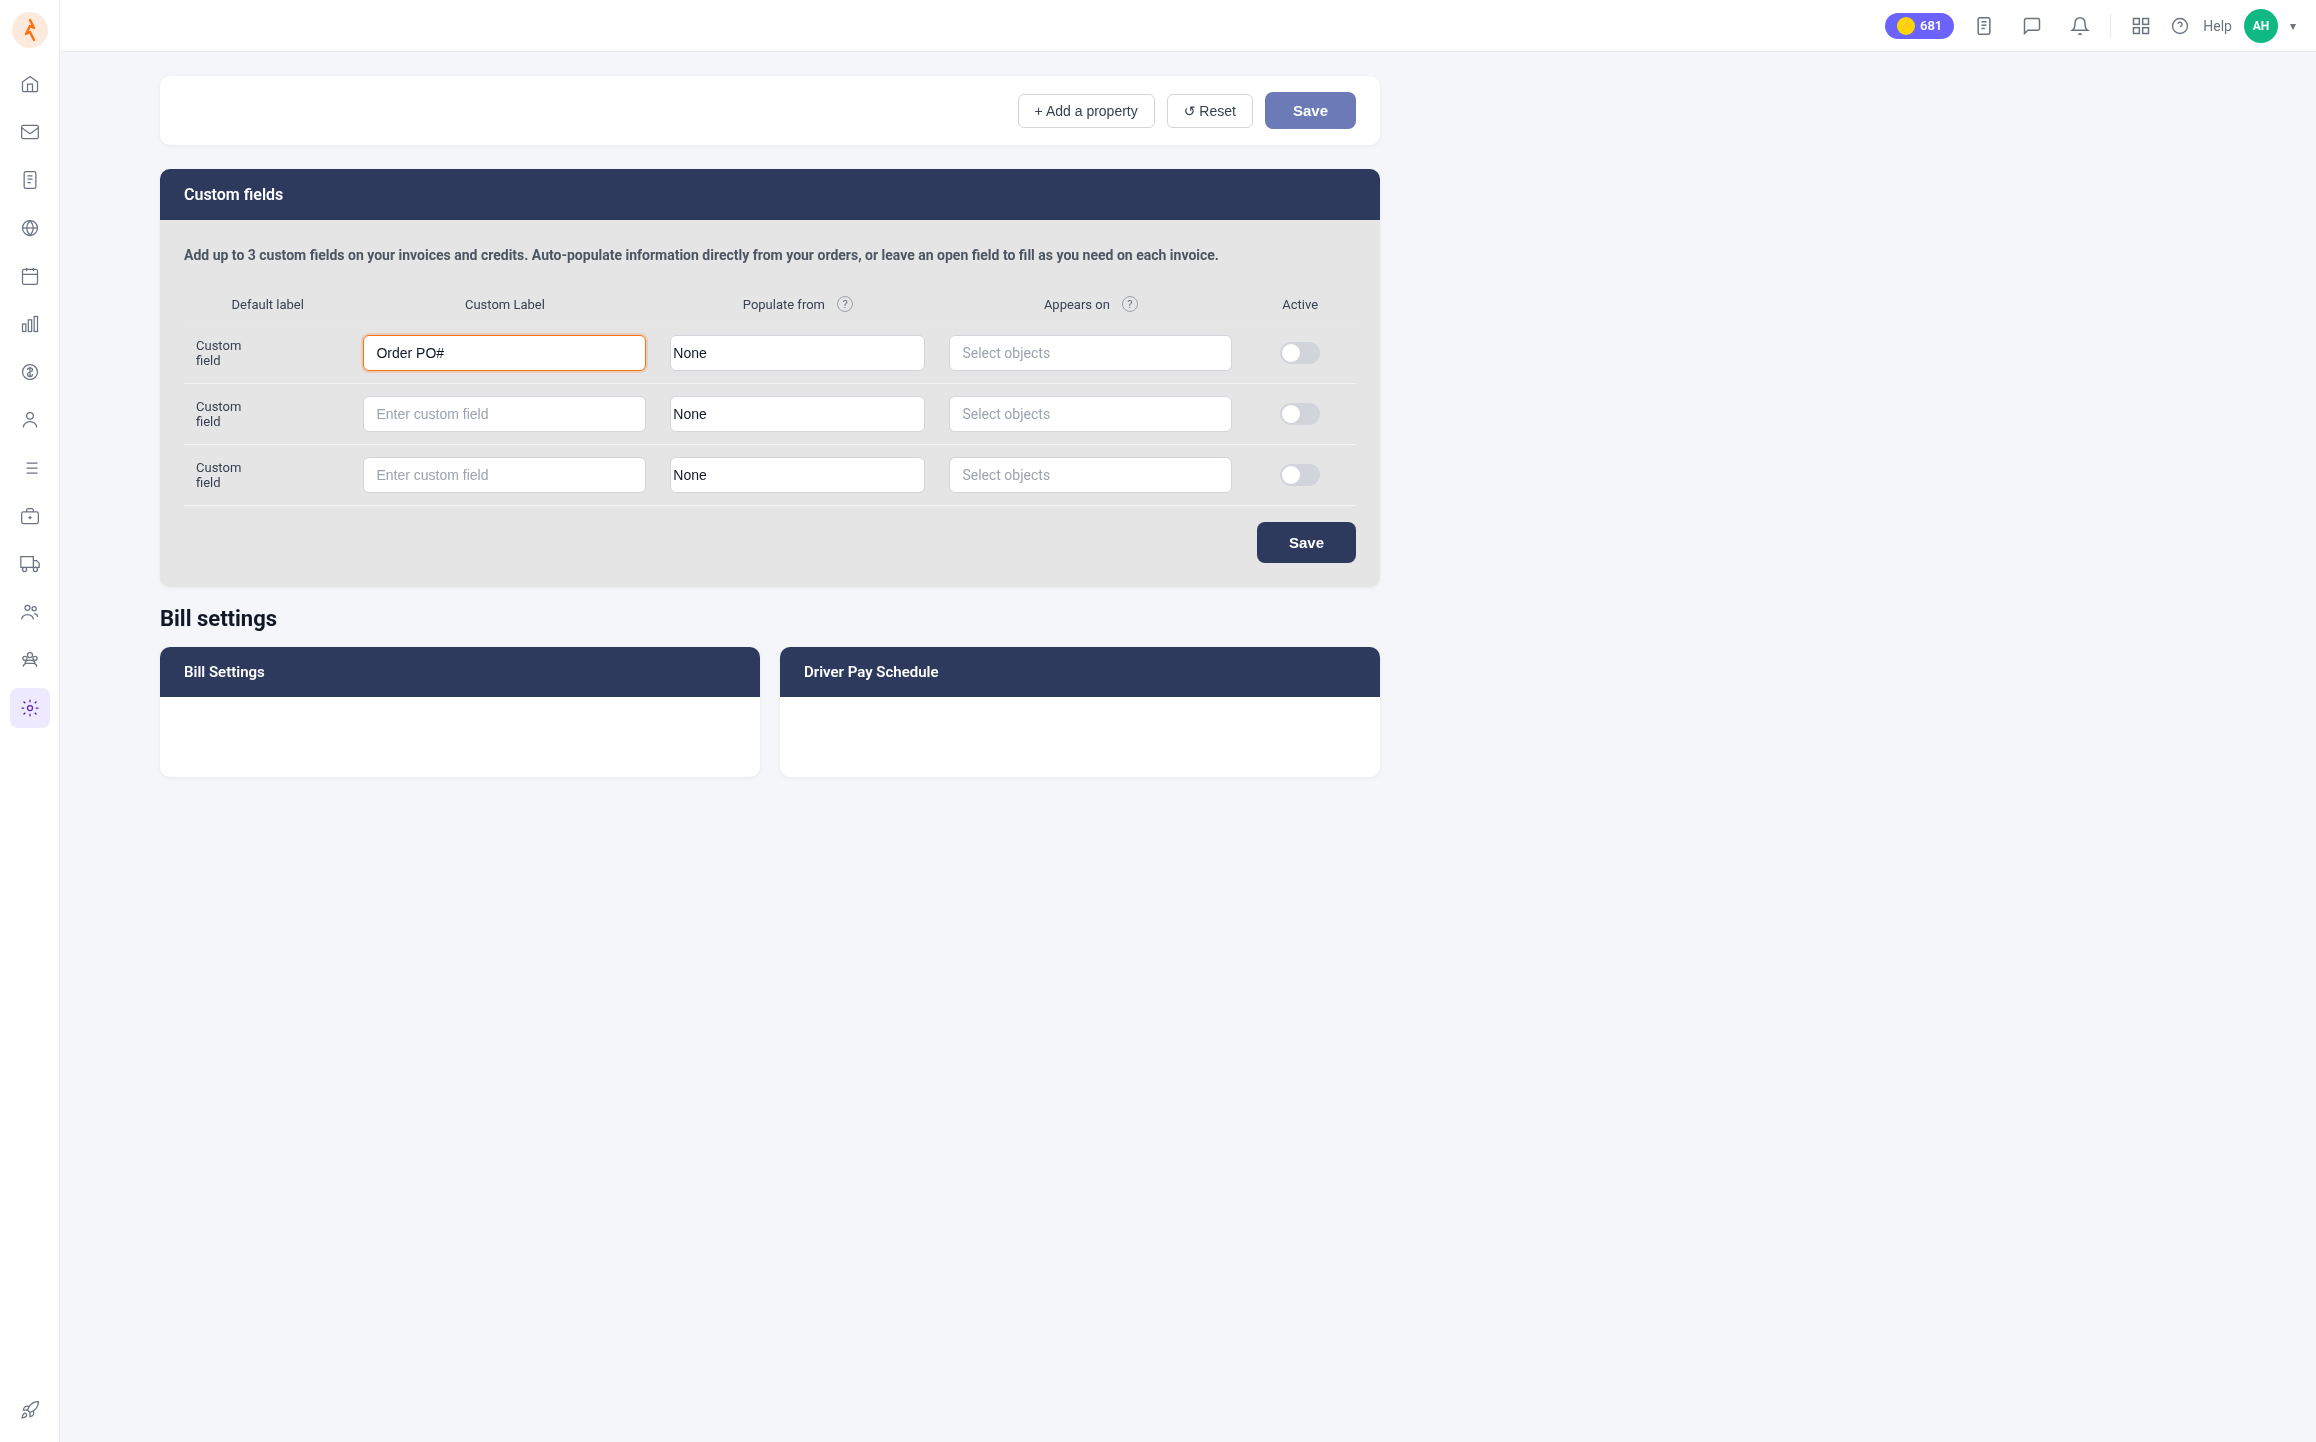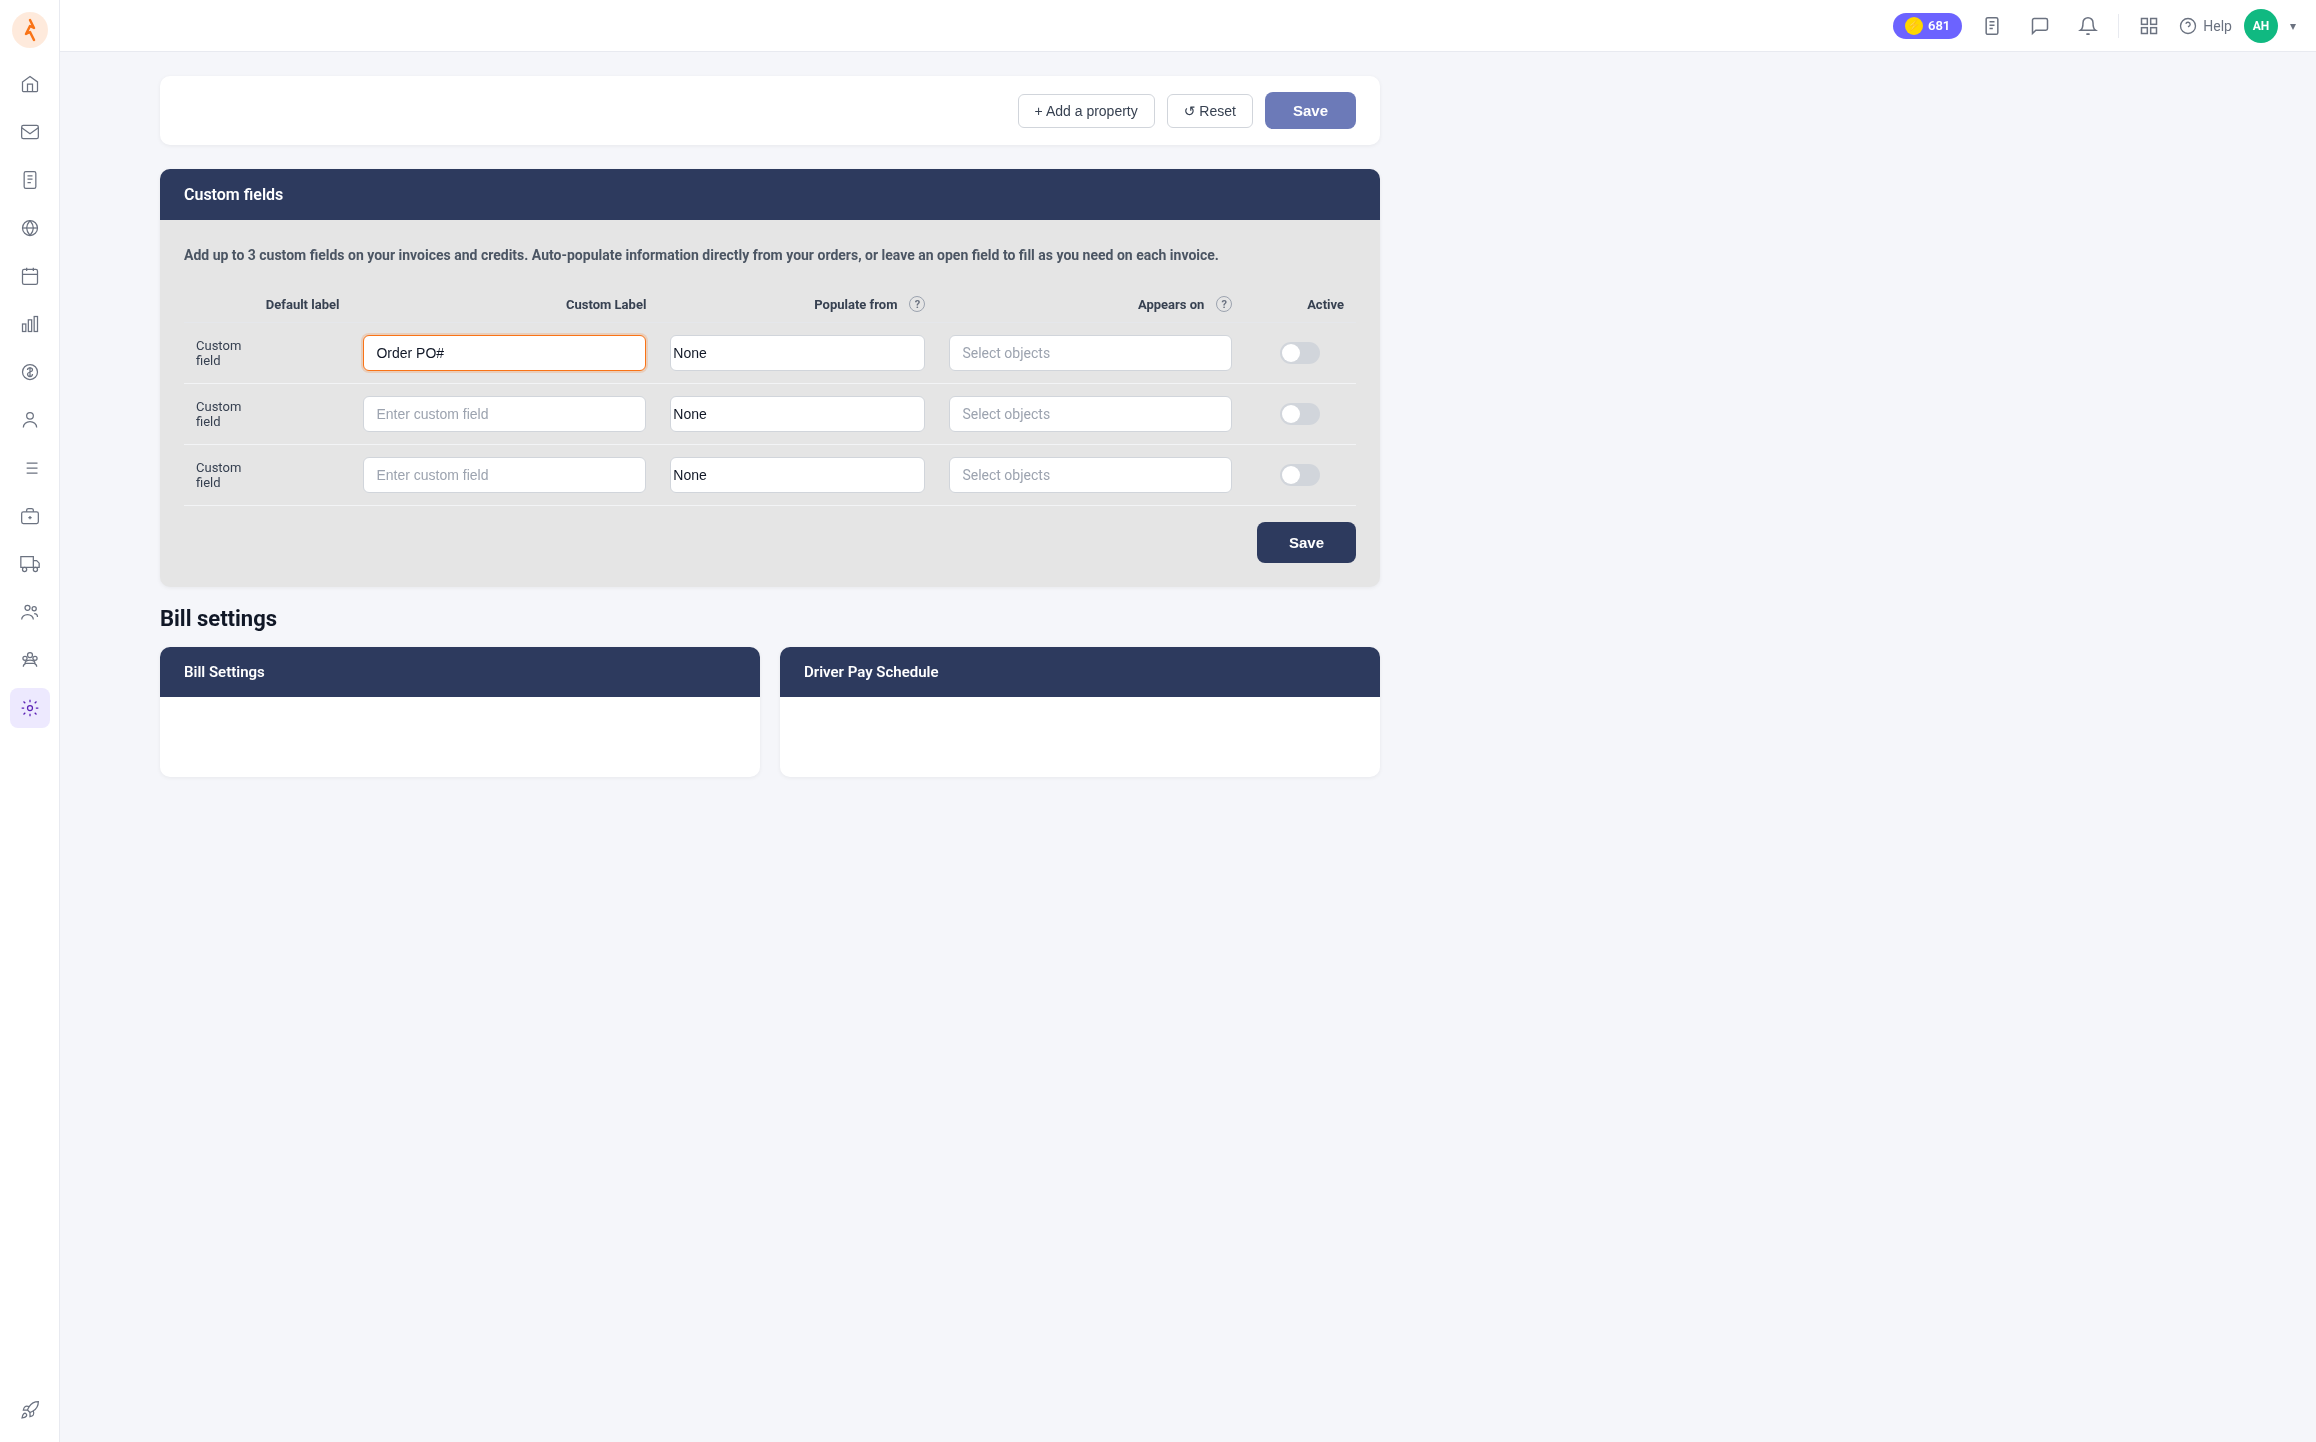--- a/index.html
+++ b/index.html
@@ -104,21 +104,21 @@
       font-size: 18px;
     }
     .topbar-separator {
       width: 1px;
       height: 24px;
       background: #e8eaf0;
     }
     .topbar-help {
       display: flex;
       align-items: center;
-      gap: 6px;
+      gap: 14px;
       color: #6b7280;
       font-size: 14px;
       cursor: pointer;
     }
     .topbar-avatar {
       width: 34px;
       height: 34px;
       background: #10b981;
       border-radius: 50%;
       display: flex;
@@ -192,23 +192,23 @@
       margin-bottom: 20px;
       font-weight: bold;
     }
 
     
     .custom-fields-table {
       width: 100%;
       border-collapse: collapse;
     }
     .custom-fields-table th {
-      text-align: right;
+      text-align: center;
       font-size: 13px;
-      font-weight: 700;
+      font-weight: 400;
       color: #374151;
       padding: 10px 12px;
       border-bottom: 1px solid #e5e7eb;
     }
     .custom-fields-table td {
       padding: 12px 12px;
       border-bottom: 1px solid #f3f4f6;
       vertical-align: middle;
     }
     .col-default { width: 120px; }

